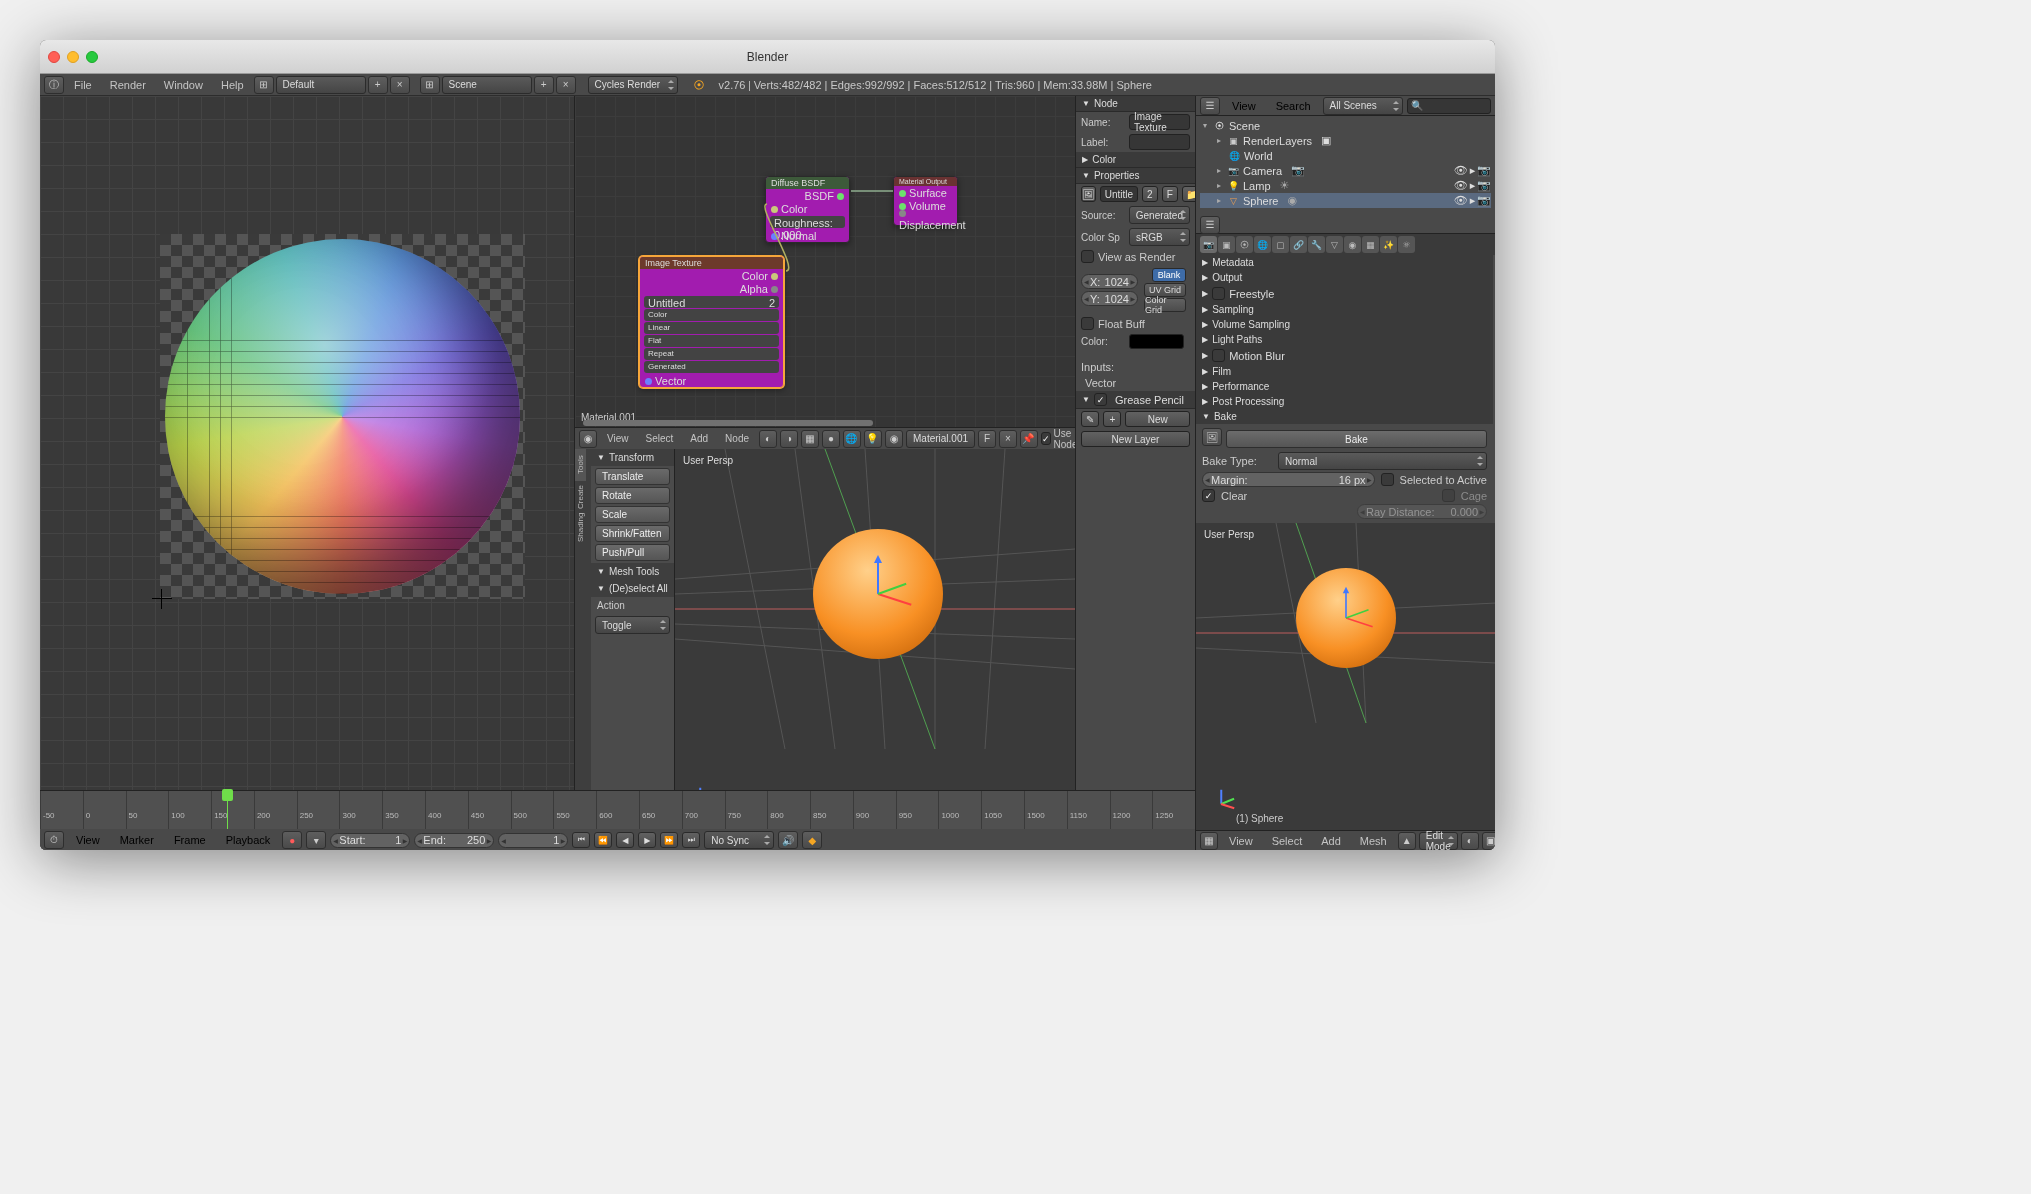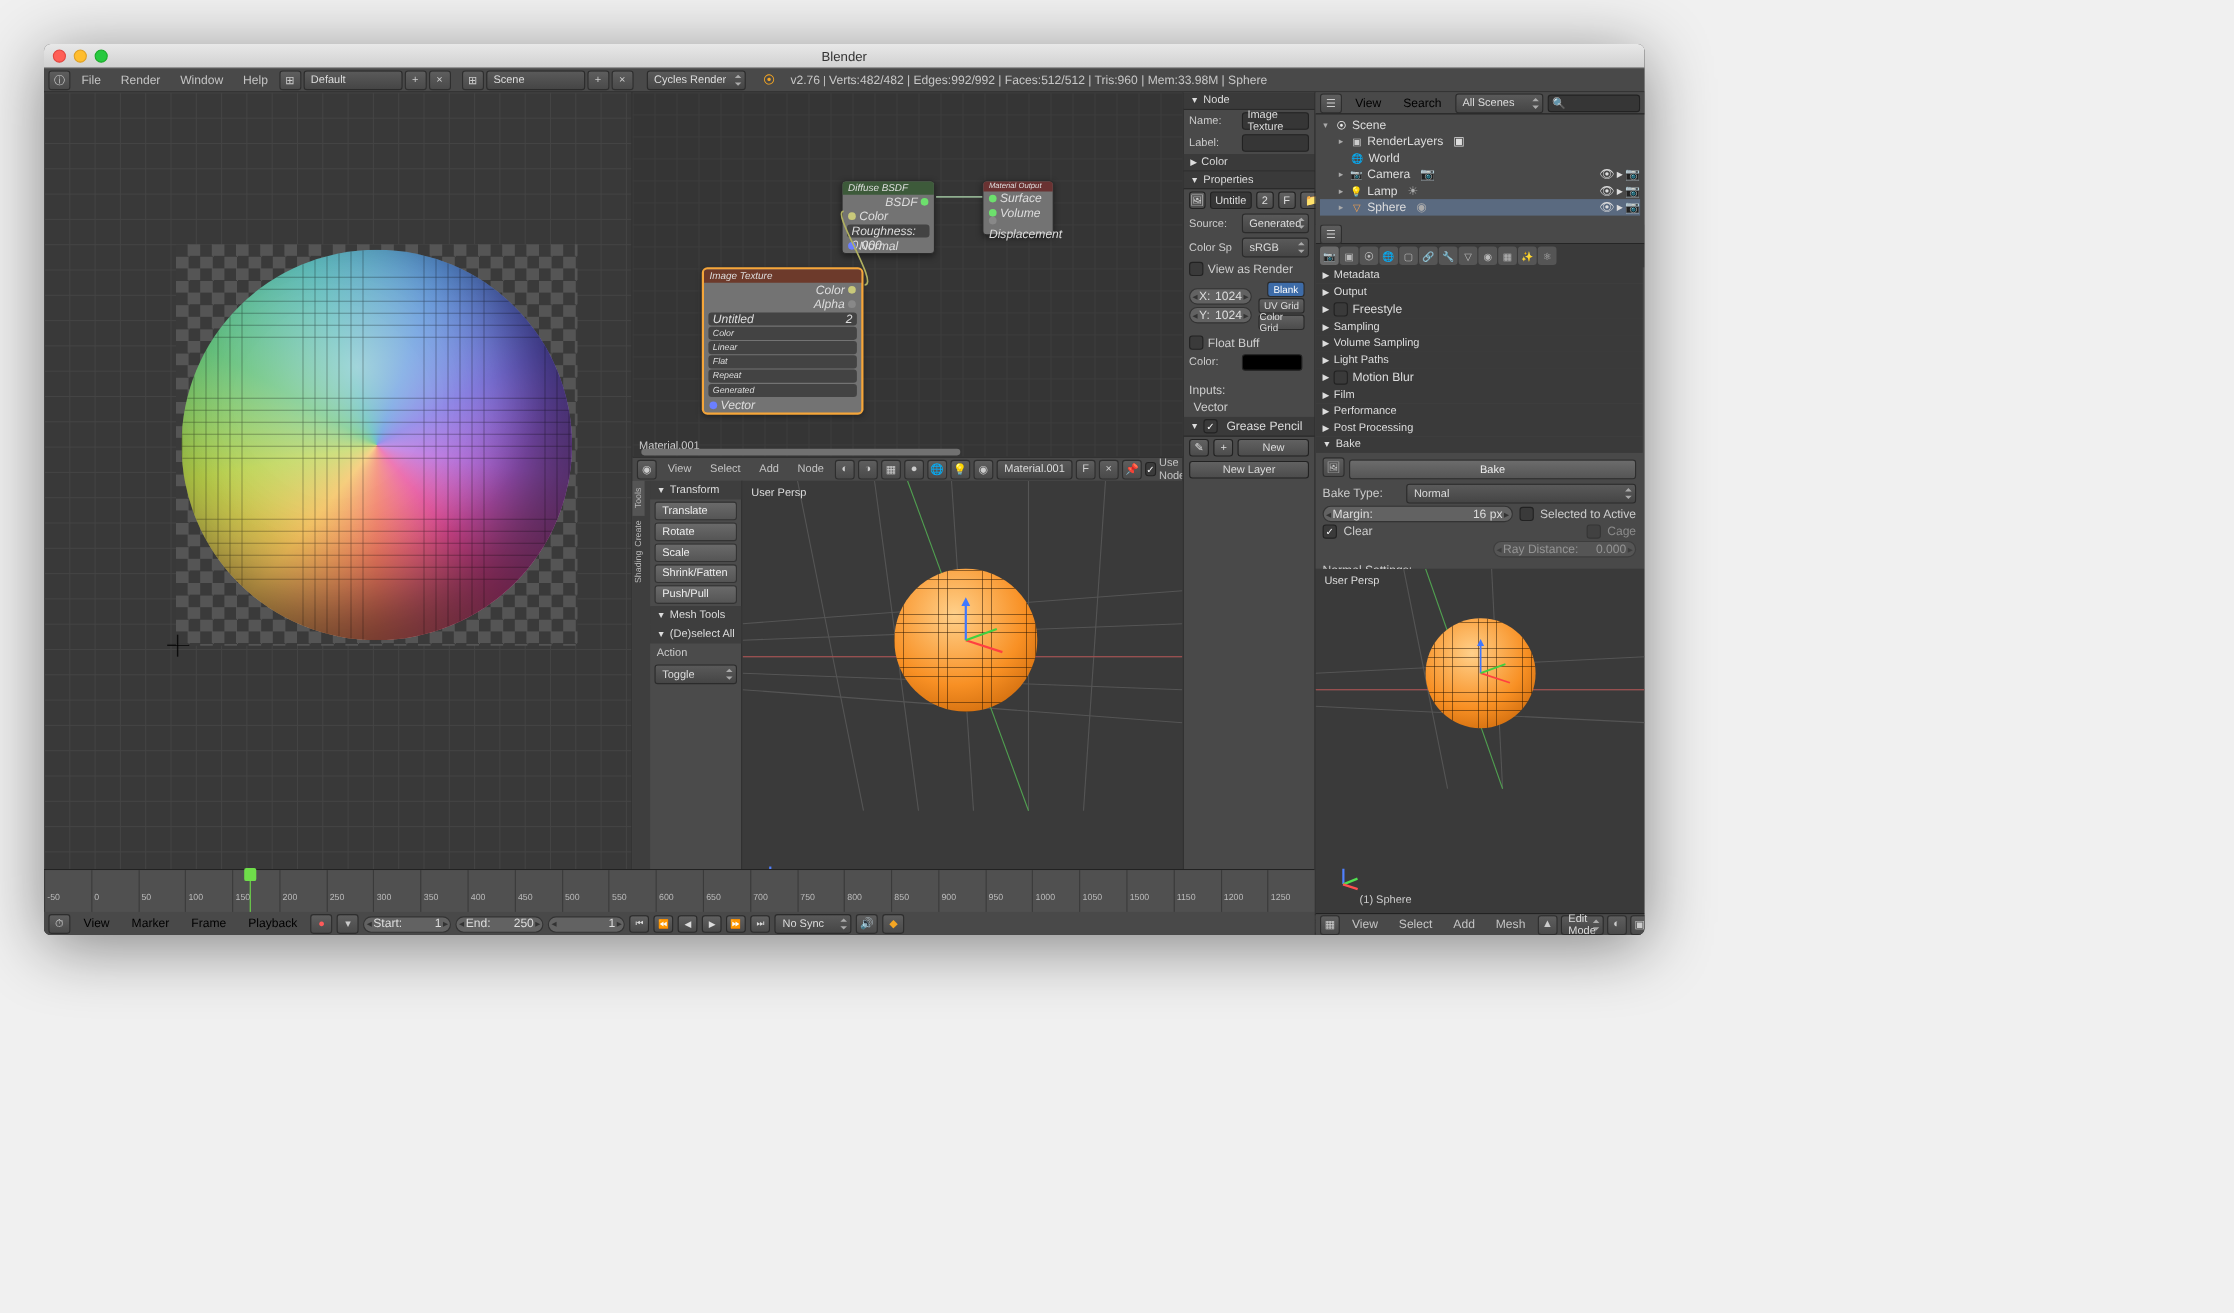--- a/index.html
+++ b/index.html
@@ -1,18 +1,18 @@
 <!DOCTYPE html>
 <html><head>
 <meta charset="utf-8">
 <style>
 * { margin:0; padding:0; box-sizing:border-box; font-family:"Lucida Grande",-apple-system,sans-serif; font-size:11px; user-select:none; }
 body { background:#f0f0f0; width:2031px; height:1194px; padding:40px; }
 .window { width:1455px; height:810px; background:#4d4d4d; border-radius:6px; box-shadow:0 10px 60px rgba(0,0,0,.45); overflow:hidden; display:flex; flex-direction:column; position:relative;}
-.titlebar { height:22px; background:linear-gradient(#e8e8e8,#d1d1d1); border-bottom:1px solid #9a9a9a; display:flex; align-items:center; padding:0 8px; position:relative;}
+.titlebar { height:34px; background:linear-gradient(#e8e8e8,#d1d1d1); border-bottom:1px solid #9a9a9a; display:flex; align-items:center; padding:0 8px; position:relative;}
 .traffic { display:flex; gap:7px; }
 .tl { width:12px; height:12px; border-radius:50%; }
 .tl.r{background:#ff5f56;border:1px solid #e14640;} .tl.y{background:#ffbd2e;border:1px solid #dfa023;} .tl.g{background:#27c93f;border:1px solid #1aab29;}
 .titlebar .title { position:absolute; left:0; right:0; text-align:center; color:#333; font-size:12px;}
 .topbar { height:22px; background:#494949; border-bottom:1px solid #2d2d2d; display:flex; align-items:center; gap:2px; padding:0 4px; color:#c4c4c4;}
 .ibtn { height:18px; min-width:18px; background:linear-gradient(#5e5e5e,#4a4a4a); border:1px solid #2e2e2e; border-radius:3px; display:flex; align-items:center; padding:0 5px; color:#ccc; font-size:10px;}
 .ibtn.icon{padding:0;justify-content:center;width:20px;}
 .menu-str{padding:0 8px; font-size:11px;}
 .dd-field { height:18px; background:linear-gradient(#5a5a5a,#454545); border:1px solid #2b2b2b; border-radius:3px; color:#ddd; padding:0 6px; display:flex; align-items:center; position:relative; font-size:10px;}
 .dd-darrow::after{content:"";position:absolute;right:3px;top:3px;border-left:3px solid transparent;border-right:3px solid transparent;border-bottom:3px solid #aaa;}
@@ -34,21 +34,21 @@
 .cursor2d{position:absolute;left:112px;top:493px;width:20px;height:20px;}
 .cursor2d::before,.cursor2d::after{content:"";position:absolute;background:#000;}
 .cursor2d::before{left:9px;top:0;width:1px;height:20px;}
 .cursor2d::after{top:9px;left:0;height:1px;width:20px;}
 
 .hdr-bar{height:22px;background:#494949;border-top:1px solid #222;display:flex;align-items:center;gap:3px;padding:0 4px;color:#c4c4c4;}
 .hdr-bar .menu-str{padding:0 7px;font-size:10px;}
 
 .node-view{flex:1;background:#353535;position:relative;overflow:hidden;}
 .node-grid{position:absolute;inset:0;background-image:linear-gradient(#3c3c3c 1px,transparent 1px),linear-gradient(90deg,#3c3c3c 1px,transparent 1px);background-size:20px 20px;}
-.node-box{position:absolute;background:#737373;border:1px solid #2a2a2a;border-radius:4px;font-size:9px;color:#ddd;box-shadow:0 2px 6px rgba(0,0,0,.4);font-style:italic;}
+.node-box{position:absolute;background:#a21caf;border:1px solid #2a2a2a;border-radius:4px;font-size:9px;color:#ddd;box-shadow:0 2px 6px rgba(0,0,0,.4);}
 .node-box.sel{border:1px solid #f6a63a;box-shadow:0 0 0 1px #f6a63a,0 2px 6px rgba(0,0,0,.4);}
 .node-hdr{background:#6d3a2b;border-radius:3px 3px 0 0;padding:1px 5px;font-size:9px;}
 .node-hdr.grn{background:#3d5a3a;}
 .node-hdr.red{background:#6a3232;}
 .node-row{padding:1px 5px;display:flex;justify-content:space-between;align-items:center;height:13px;}
 .sock{width:7px;height:7px;border-radius:50%;background:#c9c97a;display:inline-block;}
 .sock.grey{background:#888;}
 .node-field{background:#434343;border-radius:3px;margin:1px 4px;padding:1px 4px;height:12px;font-size:8px;}
 .mat-label{position:absolute;left:6px;bottom:4px;color:#ccc;font-size:10px;}
 .node-scroll{position:absolute;left:8px;right:8px;bottom:-1px;height:10px;}

